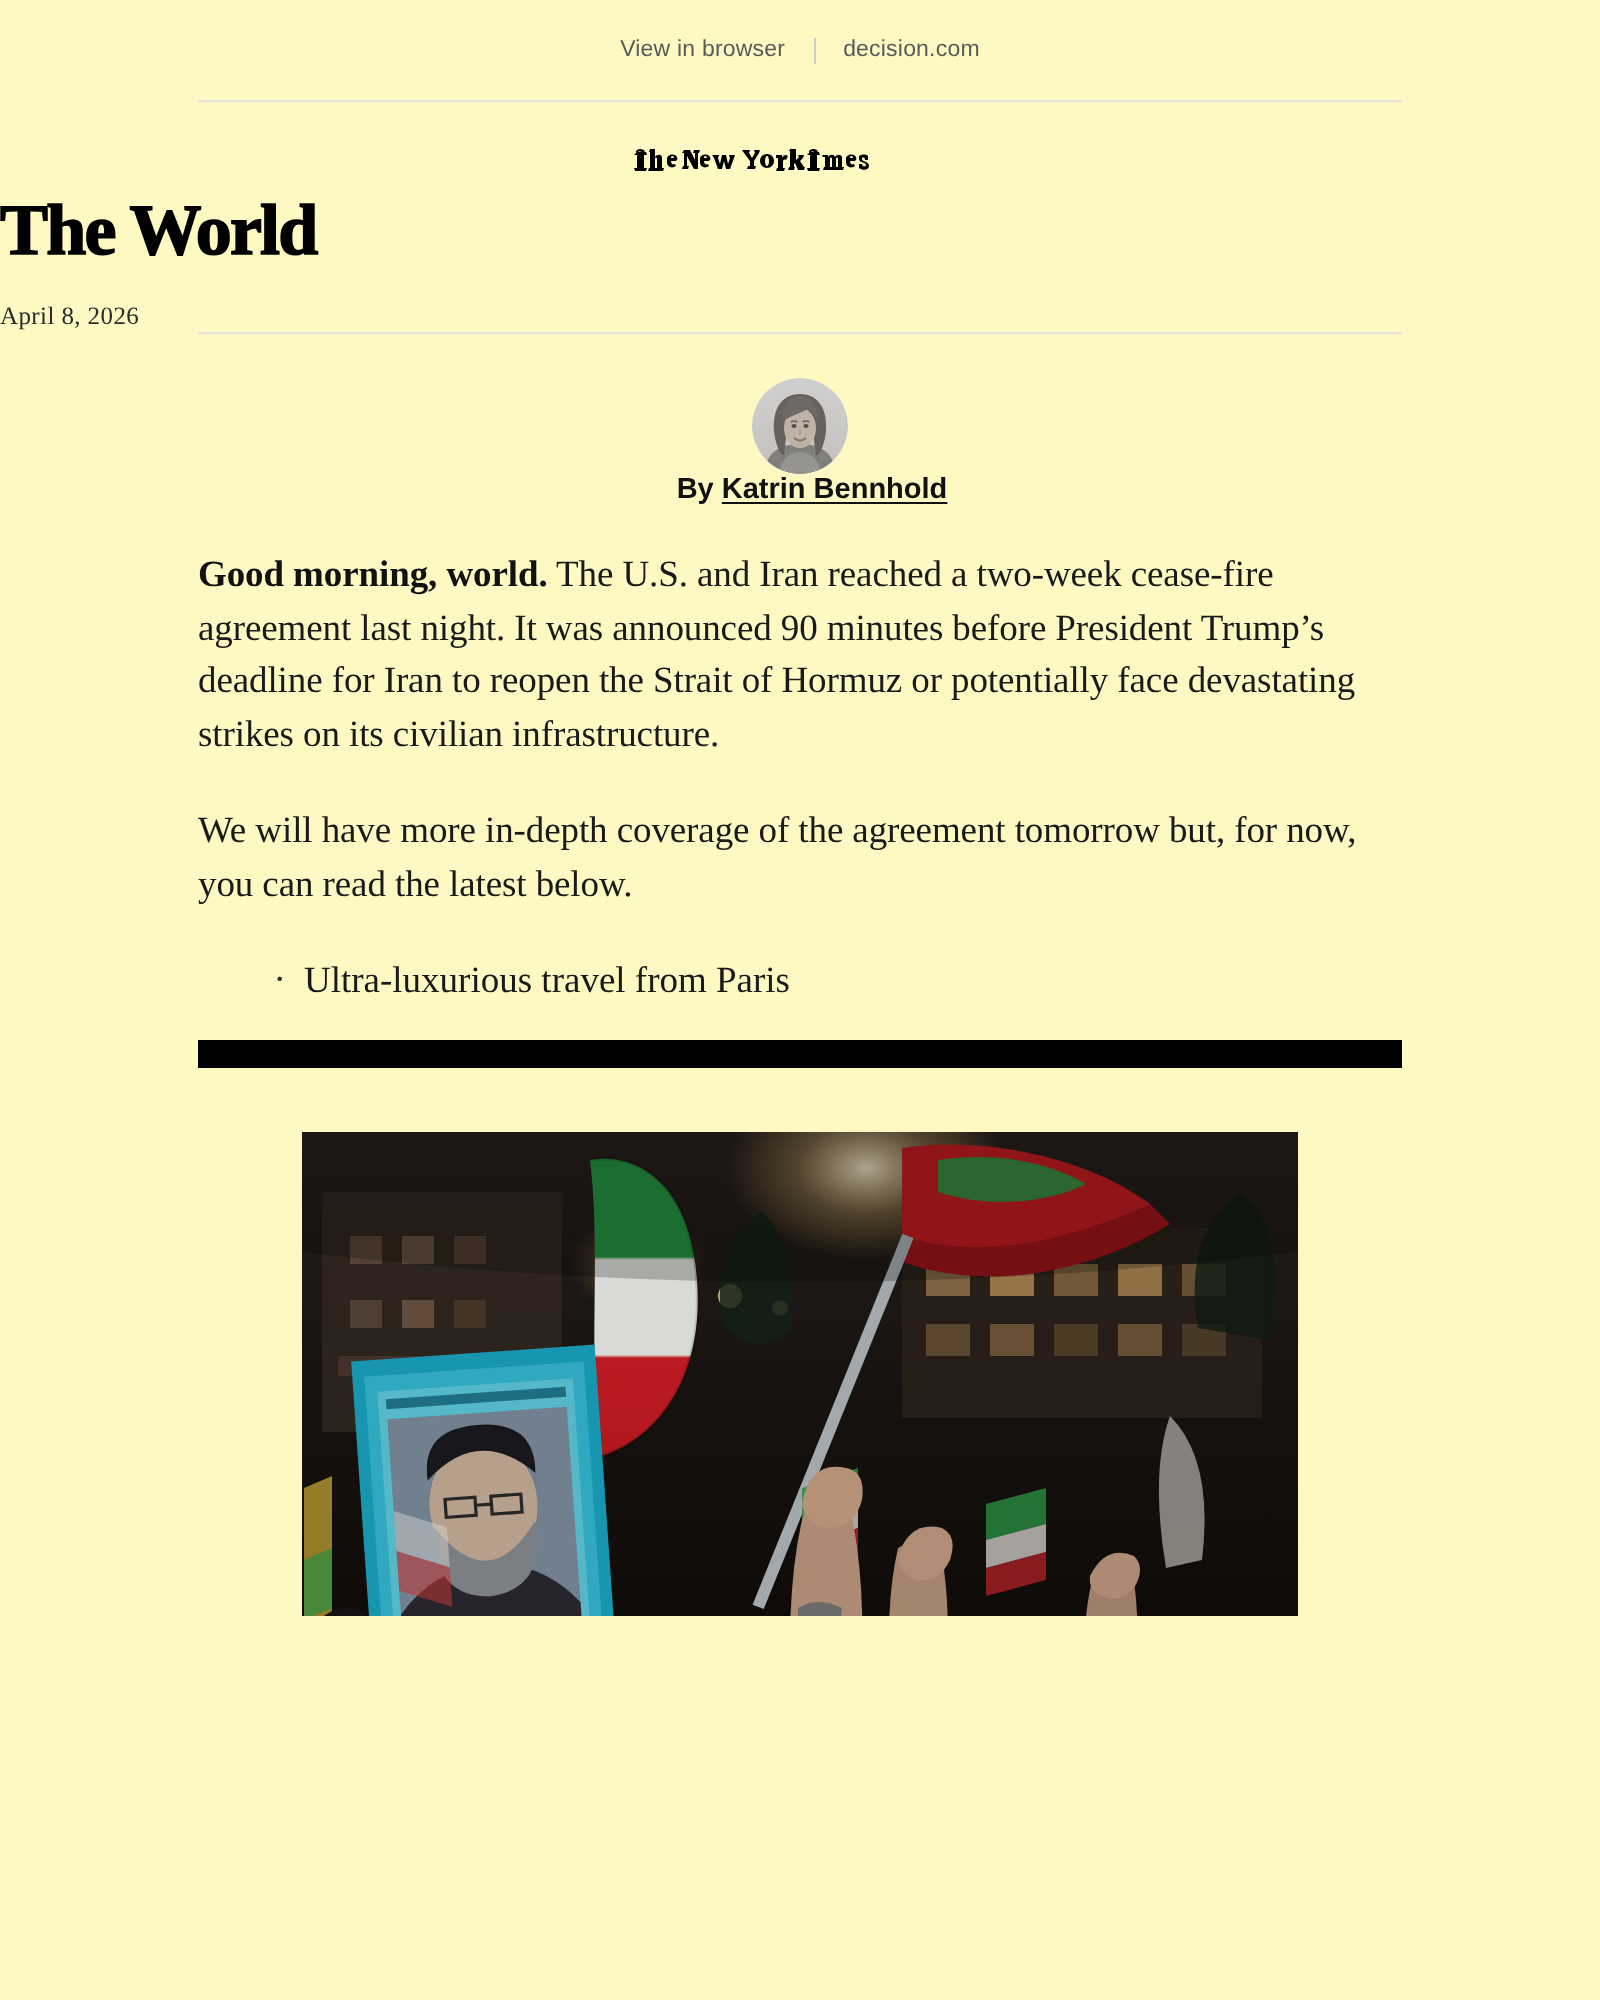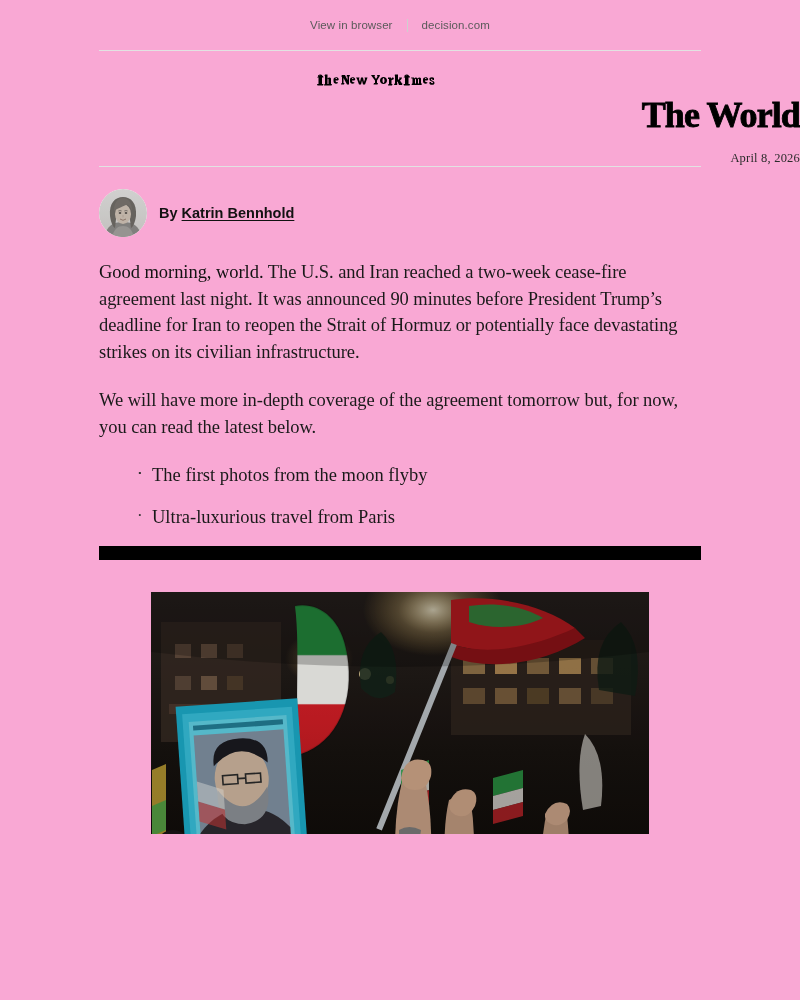--- a/index.html
+++ b/index.html
@@ -13,21 +13,21 @@
     overflow: hidden;
     font-family: "Liberation Serif", "DejaVu Serif", serif;
     color: #121212;
     -webkit-font-smoothing: antialiased;
   }
 
   .page {
     width: 800px;
     height: 1000px;
     position: relative;
-    background: #f9a8d4;
+    background: #fef9c3;
   }
 
   
   .preheader {
     height: 50px;
     display: flex;
     align-items: center;
     justify-content: center;
     gap: 0px;
   }
@@ -49,21 +49,21 @@
   
   .rule {
     width: 602px;
     height: 1px;
     background: #e2e2e2;
     margin: 0 auto;
   }
 
   
   .masthead {
-    text-align: right;
+    text-align: left;
     padding-top: 22px;
   }
   .nameplate {
     display: block;
     margin: 0 auto;
     width: 166px;
     height: 14px;
   }
   .section-title {
     margin-top: 9px;
@@ -83,20 +83,21 @@
     letter-spacing: 0.2px;
   }
 
   
   .byline-wrap {
     width: 602px;
     margin: 0 auto;
     padding-top: 22px;
     display: flex;
     align-items: center;
+    flex-direction: column;
   }
   .avatar {
     width: 48px;
     height: 48px;
     border-radius: 50%;
     overflow: hidden;
     flex: 0 0 48px;
     background: #efeeec;
     position: relative;
   }
@@ -121,21 +122,21 @@
     padding-top: 22px;
   }
   .body p {
     margin: 0 0 22px 0;
     font-family: "Liberation Serif", "DejaVu Serif", serif;
     font-size: 18.5px;
     line-height: 26.5px;
     color: #1a1a1a;
     letter-spacing: -0.05px;
   }
-  .body p b { font-weight: normal; color: #121212; text-align: right; }
+  .body p b { font-weight: bold; color: #121212; text-align: right; }
 
   .alsolist {
     list-style: none;
     margin: 0;
     padding: 0 0 0 38px;
   }
   .alsolist li {
     font-family: "Liberation Serif", "DejaVu Serif", serif;
     font-size: 18.5px;
     line-height: 26px;
@@ -258,21 +259,21 @@
       <span>By </span><a class="author" href="#">Katrin Bennhold</a>
     </div>
   </div>
 
   <div class="body">
     <p><b>Good morning, world.</b><span> The U.S. and Iran reached a two-week cease-fire agreement last night. It was announced 90 minutes before President Trump’s deadline for Iran to reopen the Strait of Hormuz or potentially face devastating strikes on its civilian infrastructure.</span></p>
     <p>We will have more in-depth coverage of the agreement tomorrow but, for now, you can read the latest below.</p>
 
     <ul class="alsolist">
       <li><span class="dot">·</span></li>
-      <li><span class="dot">·</span><span>The first photos from the moon flyby</span></li>
+      <li><span class="dot">·</span></li>
       <li><span class="dot">·</span><span>Ultra-luxurious travel from Paris</span></li>
     </ul>
   </div>
 
   <div class="blackbar"></div>
 
   <div class="photo-wrap">
     <svg viewBox="0 0 498 320">
       <defs>
         <linearGradient id="night" x1="0" y1="0" x2="0" y2="1">

